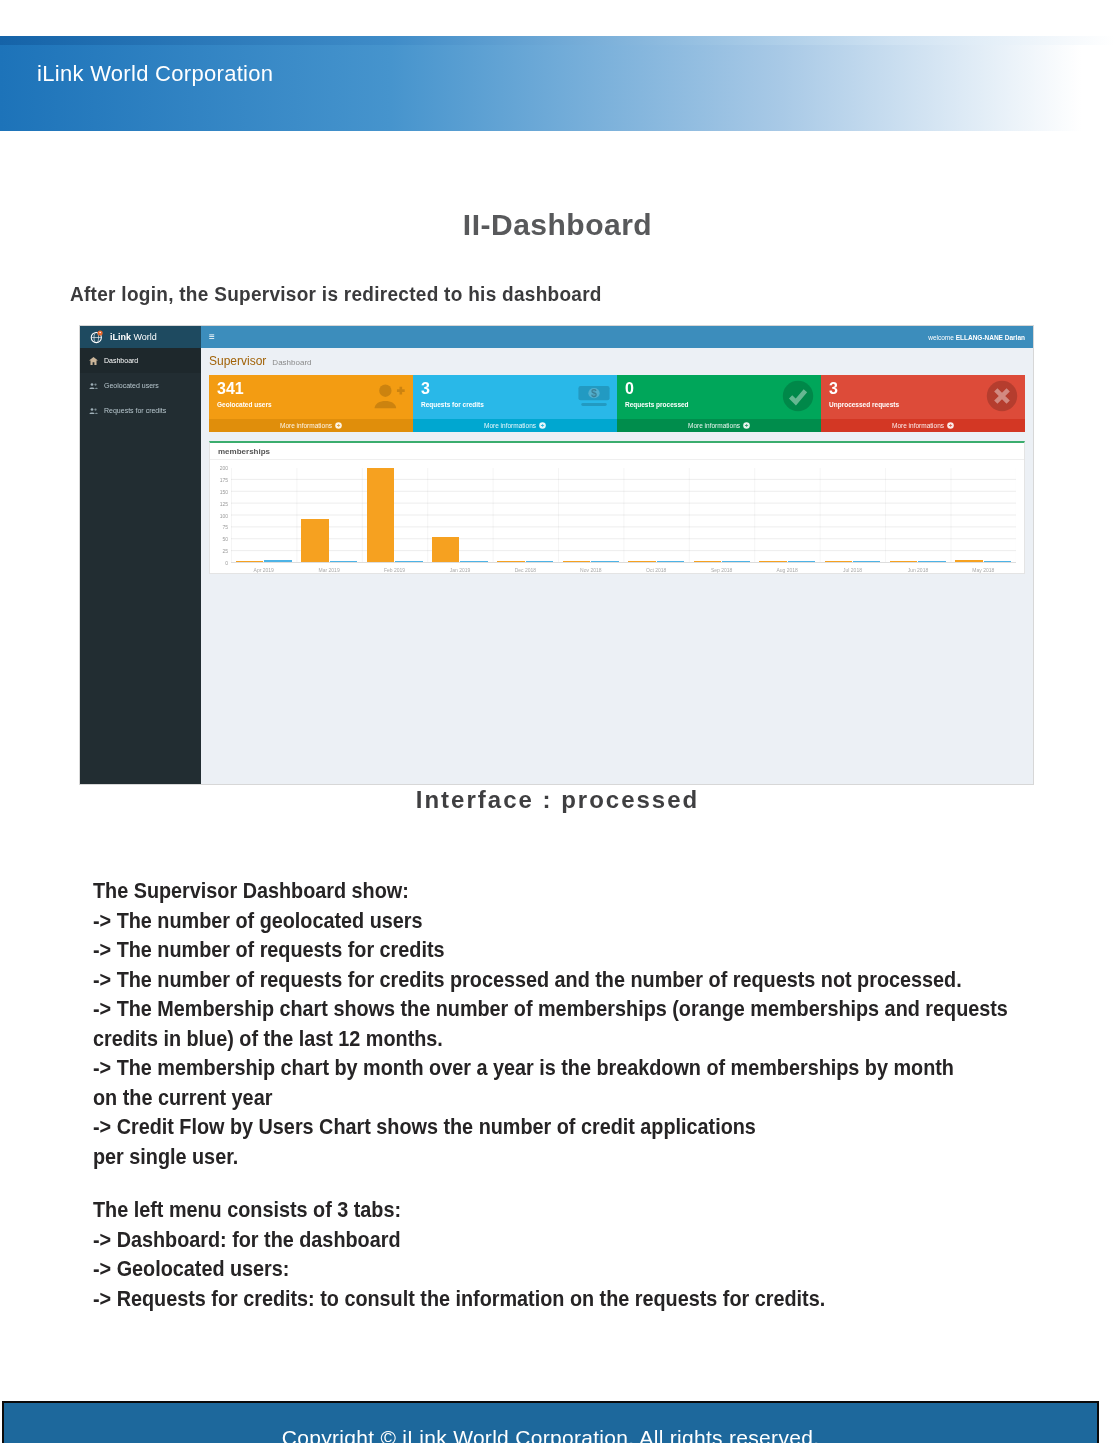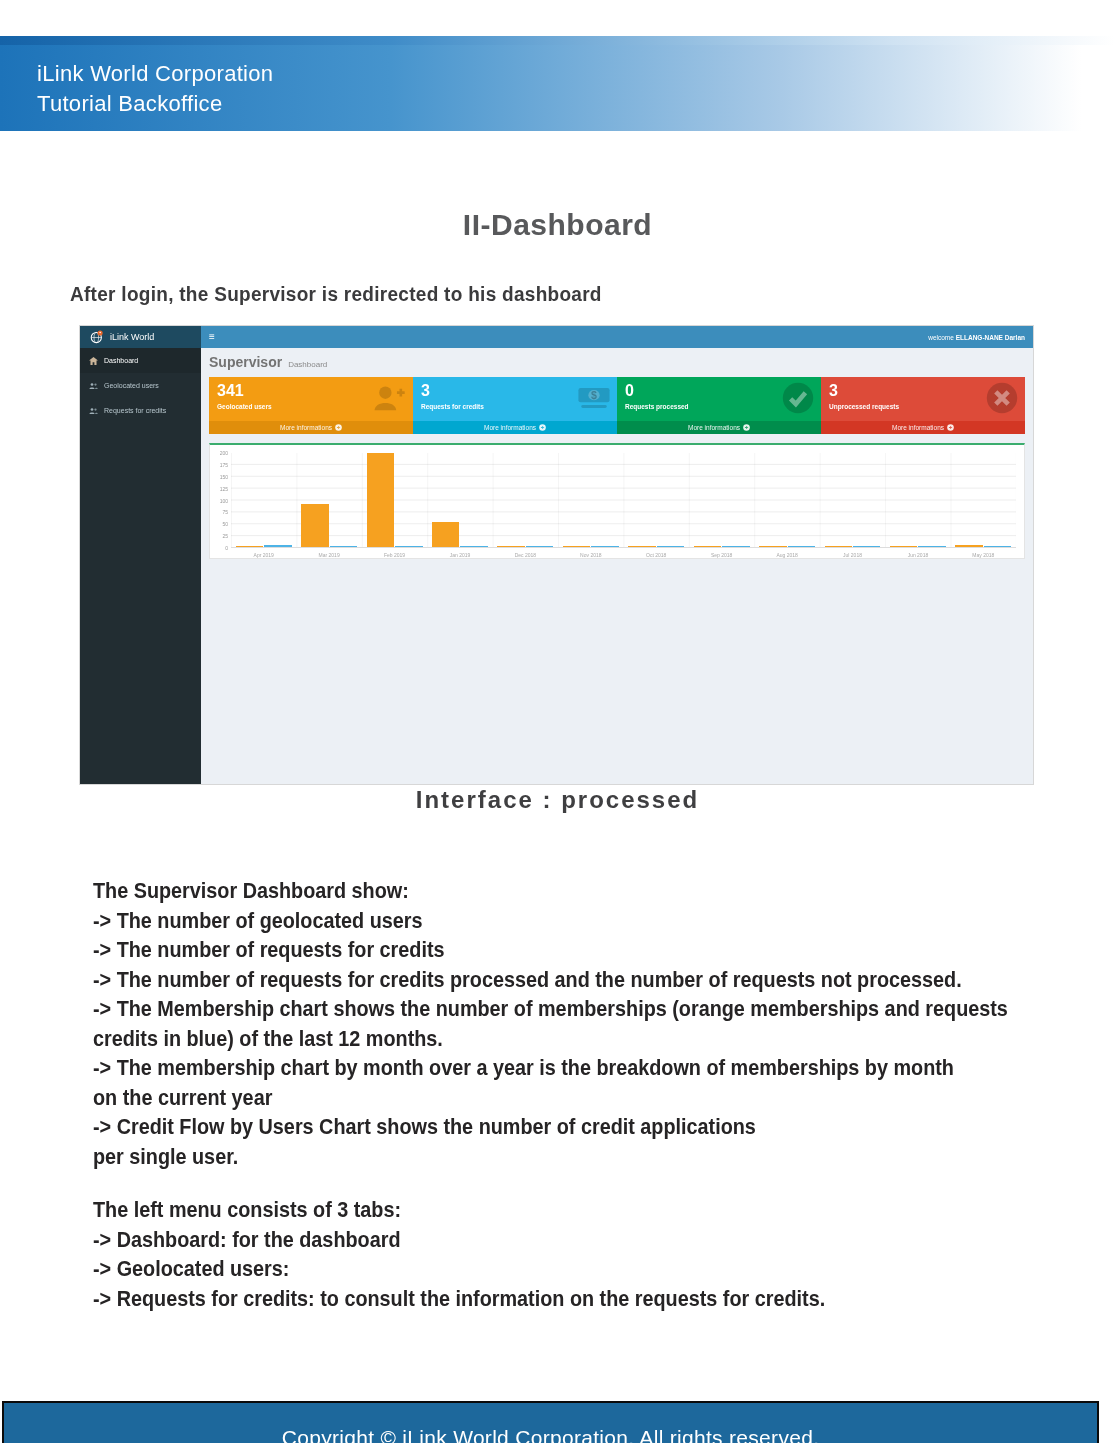--- a/index.html
+++ b/index.html
@@ -23,37 +23,37 @@
                   color:#3b3b3d; transform:scaleX(0.95); transform-origin:left; letter-spacing:0.3px; }
 
   
   .shot { position:absolute; left:80px; top:290px; width:953px; height:458px;
           background:#ecf0f5; box-shadow:0 0 0 1px #d7d7d7; overflow:hidden; font-weight:400; }
   .ss-topbar { position:absolute; left:0; top:0; width:100%; height:22px; }
   .ss-logo { position:absolute; left:0; top:0; width:121px; height:22px; background:#1e4a60;
              color:#fff; display:flex; align-items:center; gap:6px; padding-left:10px; }
   .ss-logo svg { width:14px; height:14px; flex:0 0 auto; }
   .ss-brand { font-size:9px; color:#fff; }
-  .ss-brand b { font-weight:400; }
+  .ss-brand b { font-weight:700; }
   .ss-navbar { position:absolute; left:121px; top:0; right:0; height:22px; background:#3c8dbc;
                display:flex; align-items:center; justify-content:space-between; padding:0 8px; }
   .ss-burger { color:#fff; font-size:10px; line-height:1; cursor:pointer; }
   .ss-welcome { color:#fff; font-size:6.5px; }
   .ss-welcome b { font-weight:700; }
 
   .ss-sidebar { position:absolute; left:0; top:22px; width:121px; bottom:0; background:#222d32; }
   .ss-item { height:25px; display:flex; align-items:center; gap:6px; padding-left:9px;
              color:#b8c7ce; font-size:7px; cursor:pointer; }
   .ss-item svg { width:9px; height:8px; fill:#9fb0b8; }
   .ss-item.active { background:#1e282c; color:#fff; }
   .ss-item.active svg { fill:#cbb599; }
 
   .ss-content { position:absolute; left:121px; top:22px; right:0; bottom:0; padding:6px 8px; }
   .ss-heading { display:flex; align-items:baseline; gap:6px; }
-  .ss-heading .h1 { font-size:14px; font-weight:700; color:#737373; }
+  .ss-heading .h1 { font-size:12px; font-weight:400; color:#a16207; }
   .ss-heading .h2 { font-size:8px; color:#8a8a8a; }
 
   .cards-row { display:flex; gap:0; margin-top:7px; }
   .stat-card { flex:1; cursor:pointer; }
   .card-body { position:relative; height:44px; padding:5px 8px; color:#fff; overflow:hidden; }
   .card-num { font-size:16px; font-weight:700; line-height:1.1; }
   .card-label { font-size:6.5px; font-weight:700; margin-top:3px; }
   .card-icon { position:absolute; right:6px; top:5px; width:34px; height:32px; }
   .card-footer { height:13px; color:rgba(255,255,255,0.92); font-size:6.5px;
                  display:flex; align-items:center; justify-content:center; gap:3px; }
@@ -101,21 +101,20 @@
   .footer-text { color:#fff; font-size:21px; font-weight:400; letter-spacing:0.3px; }
 </style>
 </head>
 <body>
 
 <div class="page">
 
   <div class="top-strip"></div>
   <div class="banner">
     <div class="banner-line l1">iLink World Corporation</div>
-    <div class="banner-line l2">Tutorial Backoffice</div>
   </div>
 
   <div class="doc-title">II-Dashboard</div>
   <div class="doc-subtitle">After login, the Supervisor is redirected to his dashboard</div>
 
   <div class="shot">
 
     <div class="ss-topbar">
       <div class="ss-logo">
         <svg viewBox="0 0 16 16">
@@ -247,20 +246,21 @@
                   <circle cx="5" cy="5" r="4.7" fill="rgba(255,255,255,0.9)"></circle>
                   <path d="M2.8 5 h3.4 M4.7 3.1 L6.6 5 L4.7 6.9" stroke="currentColor" stroke-width="1.1" fill="none"></path>
                 </svg>
             </span>
           </div>
         </div>
 
       </div>
 
       <div class="panel chart-panel">
+        <div class="panel-head">memberships</div>
         <div class="chart-wrap">
           <div class="y-axis" id="y-axis">
               <div class="ytick" style="bottom: 0px;">0</div>
               <div class="ytick" style="bottom: 11.875px;">25</div>
               <div class="ytick" style="bottom: 23.75px;">50</div>
               <div class="ytick" style="bottom: 35.625px;">75</div>
               <div class="ytick" style="bottom: 47.5px;">100</div>
               <div class="ytick" style="bottom: 59.375px;">125</div>
               <div class="ytick" style="bottom: 71.25px;">150</div>
               <div class="ytick" style="bottom: 83.125px;">175</div>

